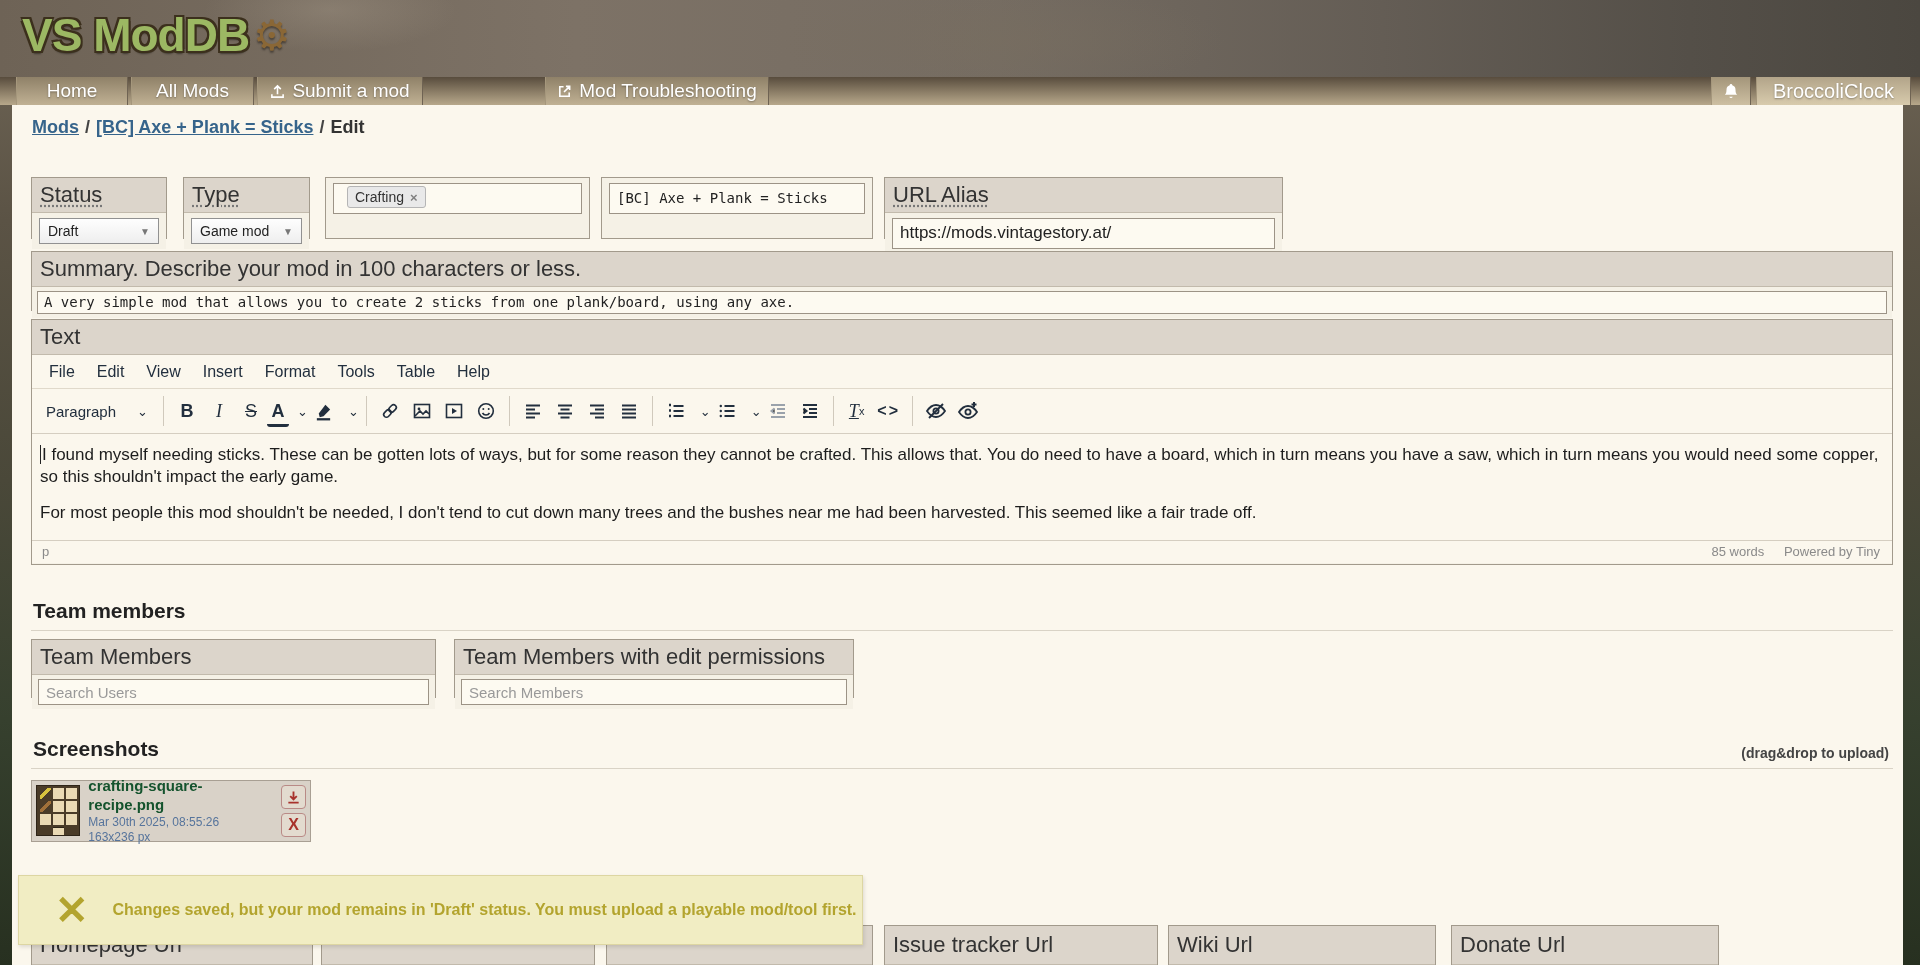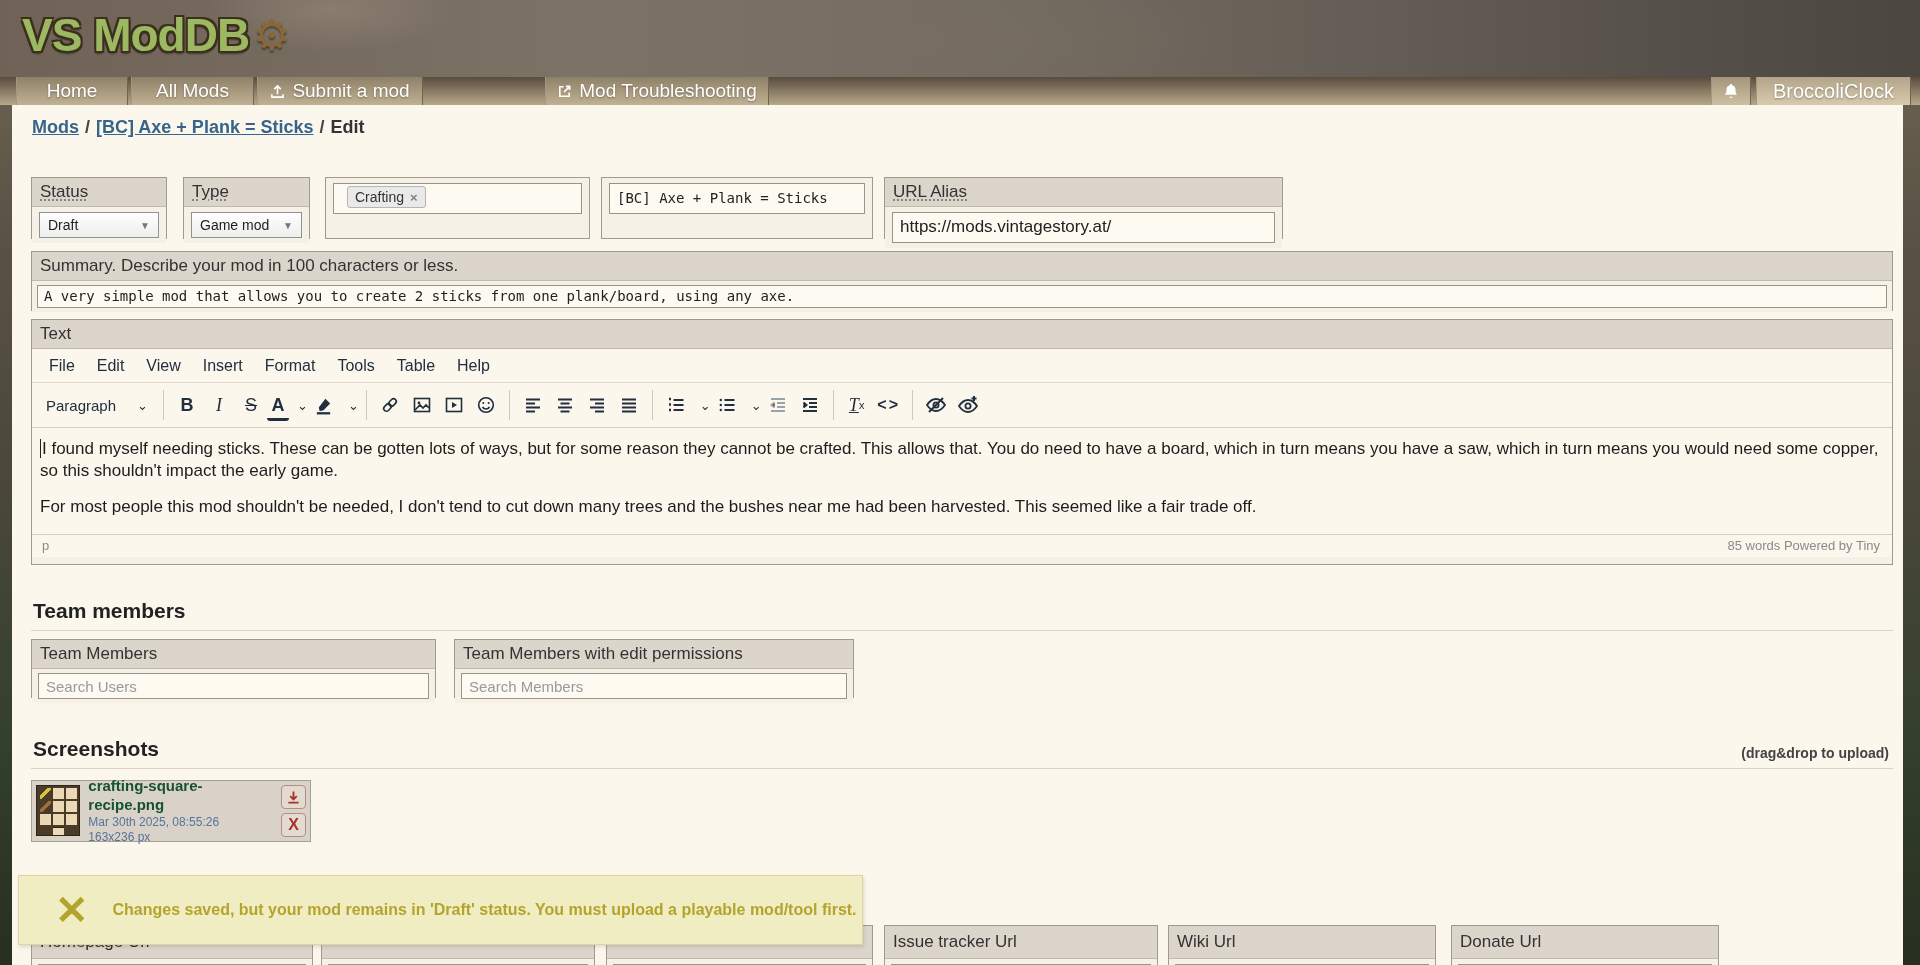--- a/index.html
+++ b/index.html
@@ -34,21 +34,21 @@
 
   
   .content { position:absolute; left:12px; top:105px; width:1891px; height:860px; background:#fbf7ed; overflow:hidden; }
 
   .breadcrumb { position:absolute; left:20px; top:12px; font-size:18px; font-weight:bold; color:#333; }
   .breadcrumb a { color:#36648b; text-decoration:underline; cursor:pointer; }
   .bc-sep { color:#444; padding:0 6px; font-weight:bold; }
 
   
   .fs { position:absolute; border:1px solid #a29a8c; background:#f5f1e6; }
-  .fs-hd { background:#dcd5cb; border-bottom:1px solid #c2baac; padding:4px 8px; font-size:17px; color:#333; white-space:nowrap; overflow:hidden; }
+  .fs-hd { background:#dcd5cb; border-bottom:1px solid #c2baac; padding:4px 8px; font-size:22px; color:#333; white-space:nowrap; overflow:hidden; }
   .fs-hd.tip { text-decoration:underline dotted #777; text-underline-offset:3px; }
   .fs-bd { padding:5px 7px; background:#f5f1e6; }
   .inp { background:#fdfaf1; border:1px solid #9c9386; padding:4px 7px; font-size:16px; color:#222; width:100%; white-space:nowrap; overflow:hidden; }
   .inp.mono { font-family:"DejaVu Sans Mono", monospace; font-size:14px; }
   .inp .ph { color:#999; }
   .sel { display:flex; justify-content:space-between; align-items:center; background:linear-gradient(#fefefe,#eeeeee);
     border:1px solid #919191; padding:4px 8px; font-size:14px; color:#222; cursor:pointer; }
   .sel .arr { color:#777; font-size:10px; }
   .chip { display:inline-flex; align-items:center; gap:6px; background:#e9e9e9; border:1px solid #b5b5b5; border-radius:3px;
     padding:2px 7px; font-size:14px; color:#333;margin-left:9px; }
@@ -61,21 +61,21 @@
   .tbtn svg { display:block; }
   .tb-sep { width:1px; height:30px; background:#d0c9bc; margin:0 7px; }
   .para-sel { display:flex; align-items:center; justify-content:space-between; width:118px; padding:0 8px; height:34px;
     font-size:15px; color:#222f3e; cursor:pointer; }
   .chev { font-size:13px; color:#222f3e; margin-left:8px; }
   .edit-area { height:106px; padding:10px 8px 0 8px; font-size:17px; color:#1d1d1d; line-height:1.32; overflow:hidden; }
   .edit-area p { margin-bottom:13px; }
   .caret { border-left:1px solid #222; margin-right:1px; }
   .statusbar { display:flex; justify-content:space-between; align-items:center; border-top:1px solid #d5cec1;
     padding:3px 12px 4px 10px; font-size:13px; color:#8a8a8a; }
-  .statusbar .right span { }
+  .statusbar .right span { margin-left:16px; }
 
   
   .h2 { position:absolute; font-size:21px; font-weight:bold; color:#222; }
   .hrule { position:absolute; height:1px; background:#d9d3c6; width:1862px; left:19px; }
   .hint { position:absolute; font-size:14px; font-weight:bold; color:#444; }
 
   
   .shot-card { position:absolute; display:flex; gap:8px; background:#d9d2c8; border:1px solid #a89f93; padding:4px; }
   .thumb { width:46px; height:51px; background:#4a3b28; border:1px solid #2e2418; position:relative; cursor:pointer; }
   .thumb .cells { position:absolute; left:3px; top:2px; display:grid; grid-template-columns:repeat(3,11px); grid-auto-rows:11px; gap:2px; }

